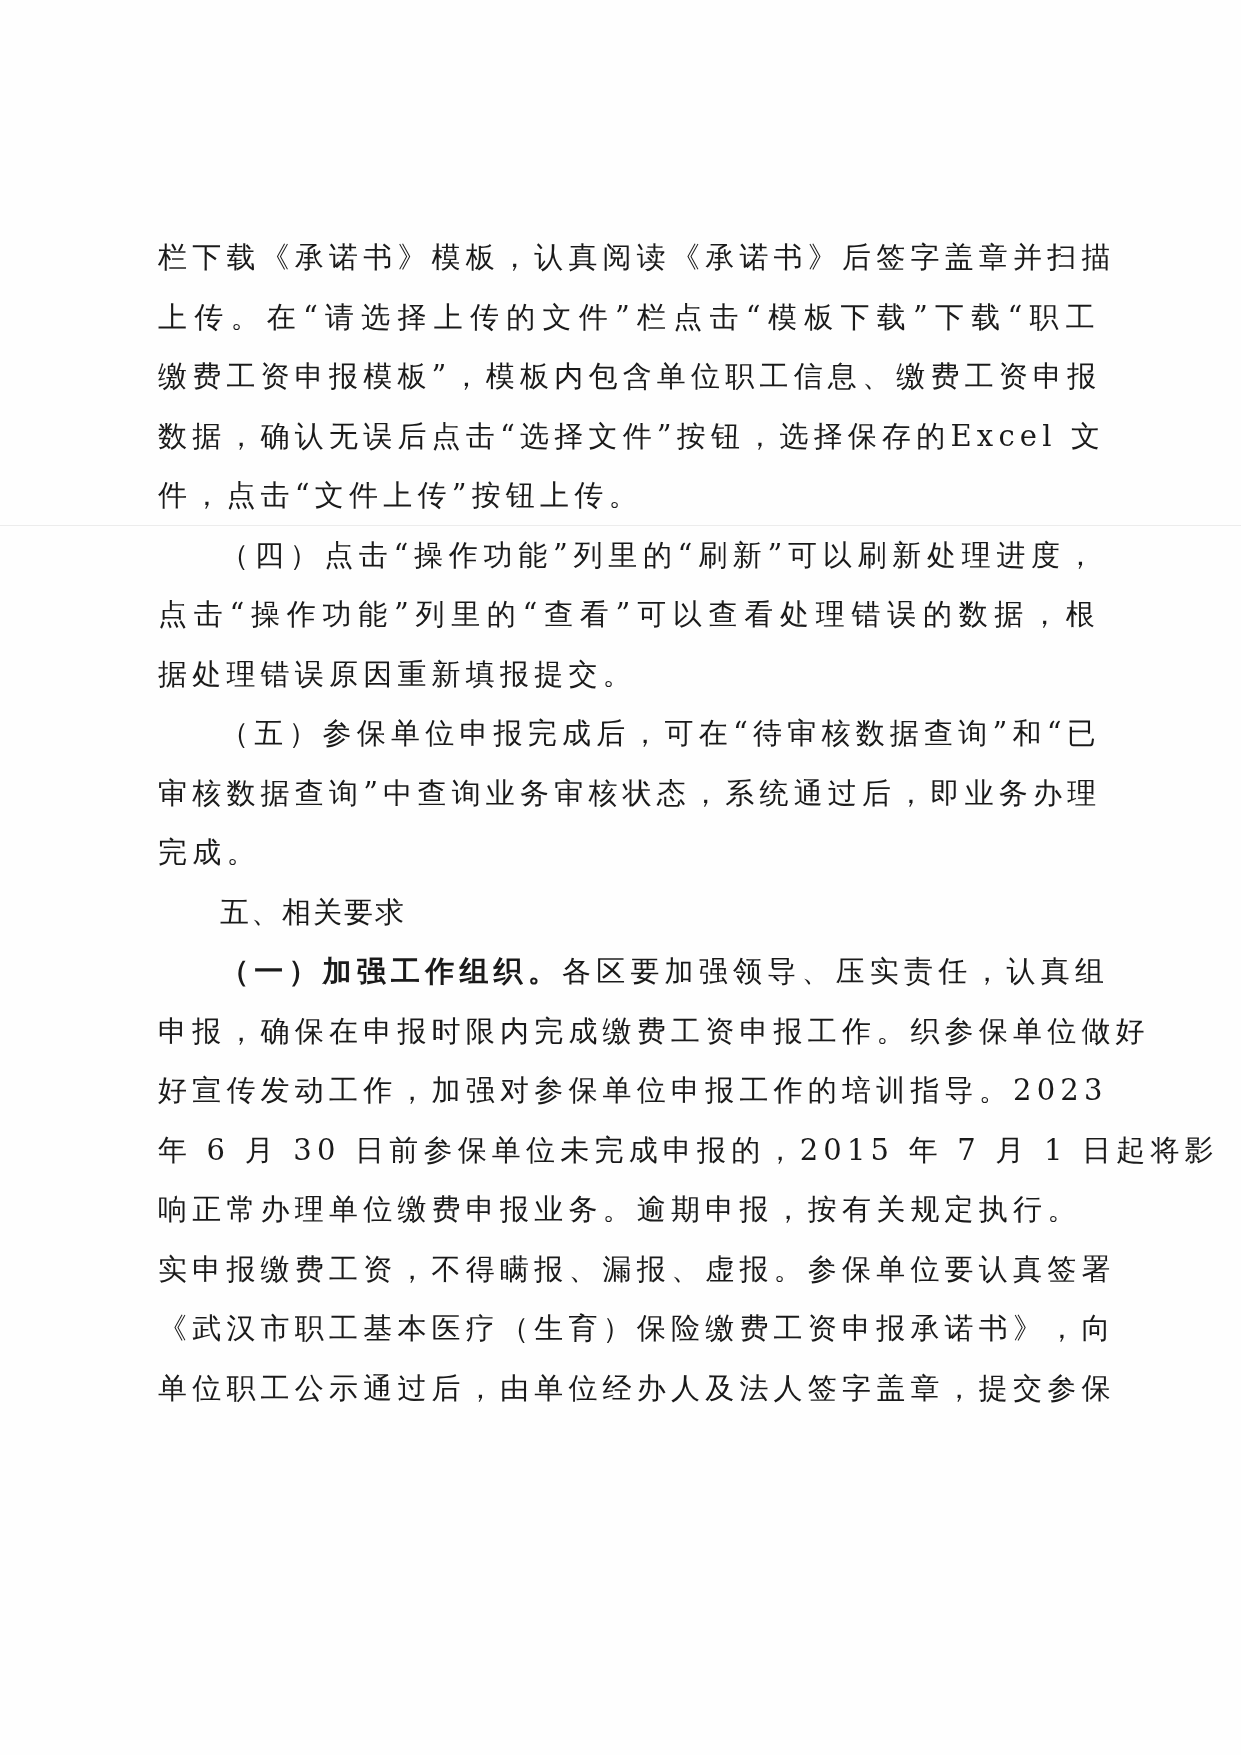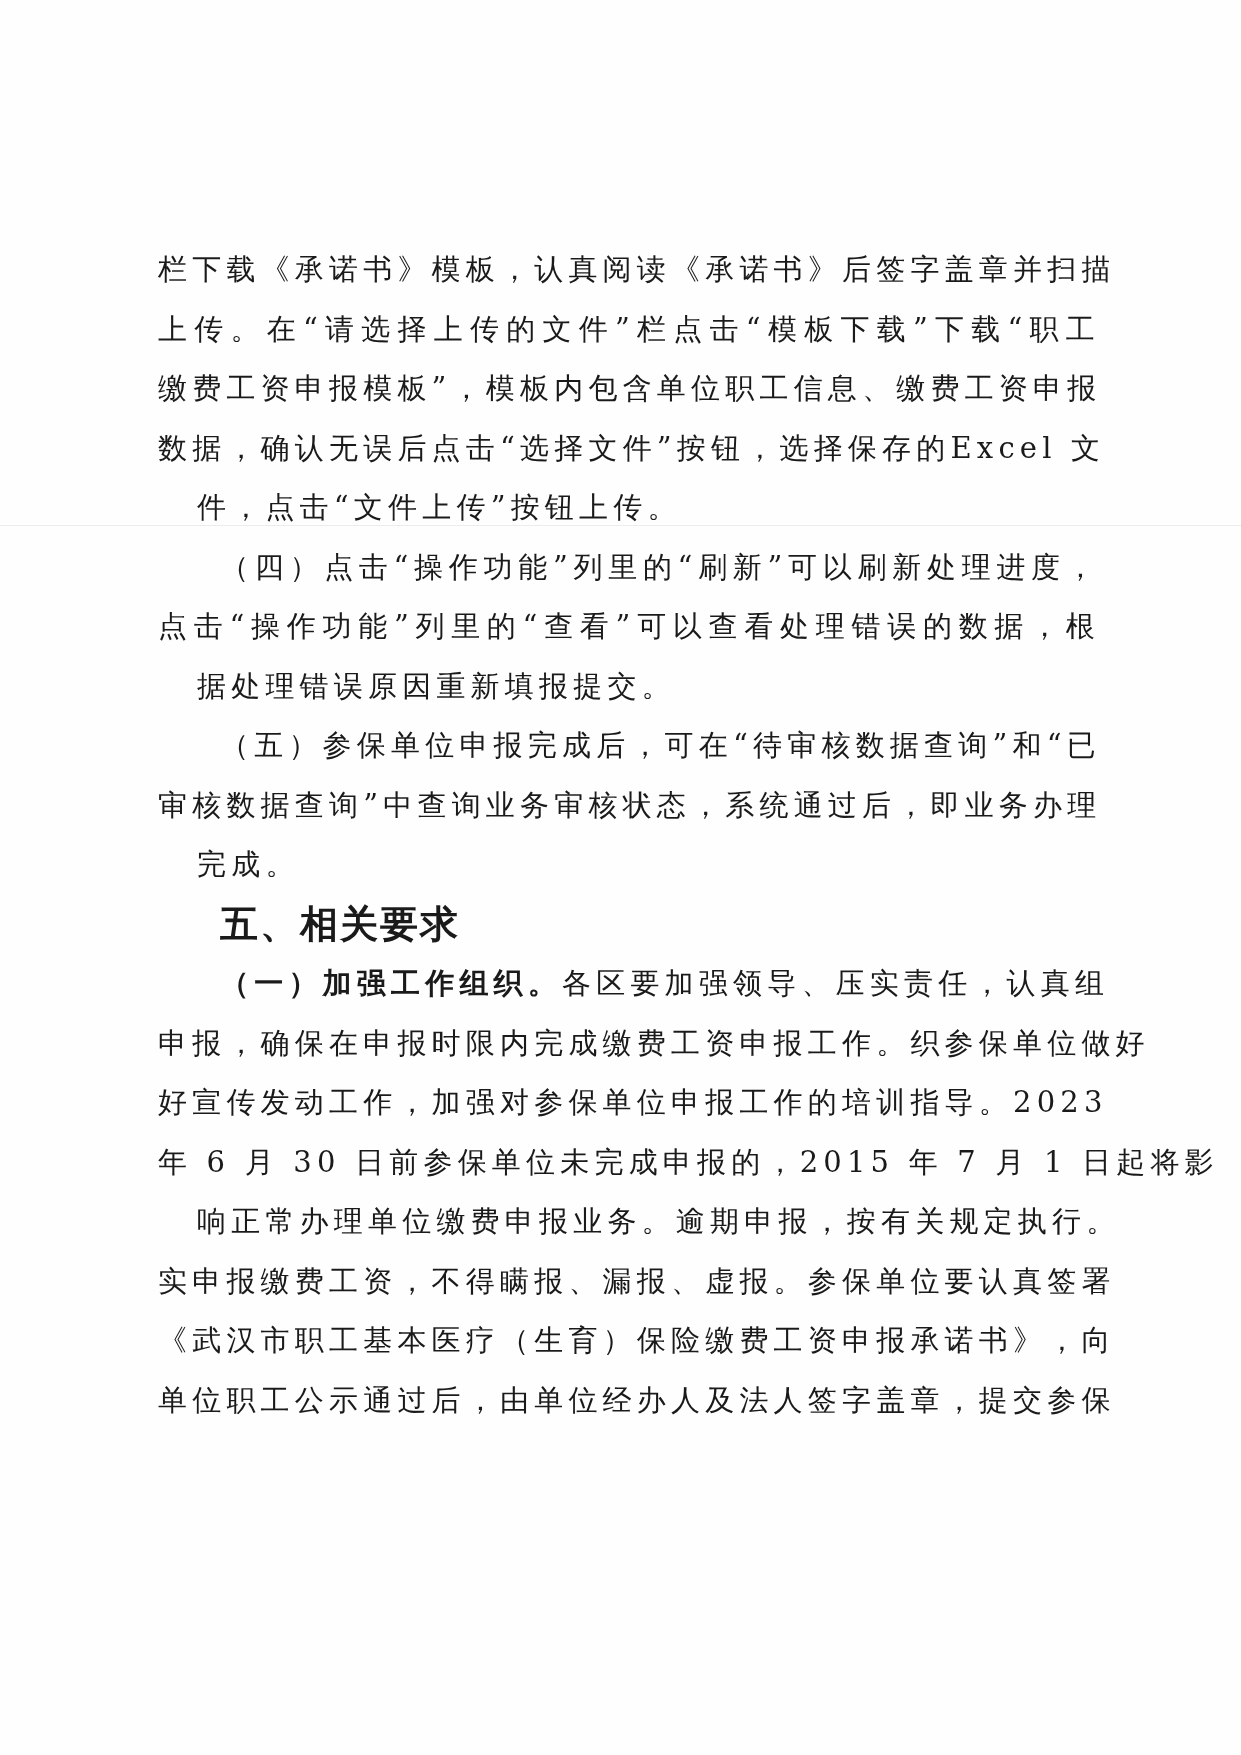--- a/index.html
+++ b/index.html
@@ -25,44 +25,43 @@
     position: absolute;
     left: 0;
     top: 525px;
     width: 1241px;
     height: 1px;
     background: #ececec;
   }
   .content {
     position: absolute;
     left: 158px;
-    top: 240px;
+    top: 228px;
     width: 942px;
   }
   .line {
     display: block;
     height: 59.5px;
     line-height: 59.5px;
     font-size: 29px;
     letter-spacing: 5.2px;
     white-space: nowrap;
     text-align: justify;
     text-align-last: justify;
   }
   .line.last {
     text-align-last: left;
-    margin-left: 39px;
   }
   .indent {
     padding-left: 62px;
   }
   .heading {
     font-family: "DejaVu Sans", "Liberation Sans", sans-serif;
-    font-weight: bold;
-    font-size: 38px;
+    font-weight: normal;
+    font-size: 29px;
     letter-spacing: 2px;
     text-align-last: left;
   }
   .bold-lead {
     font-weight: bold;
   }
 </style>
 </head>
 <body>
 

